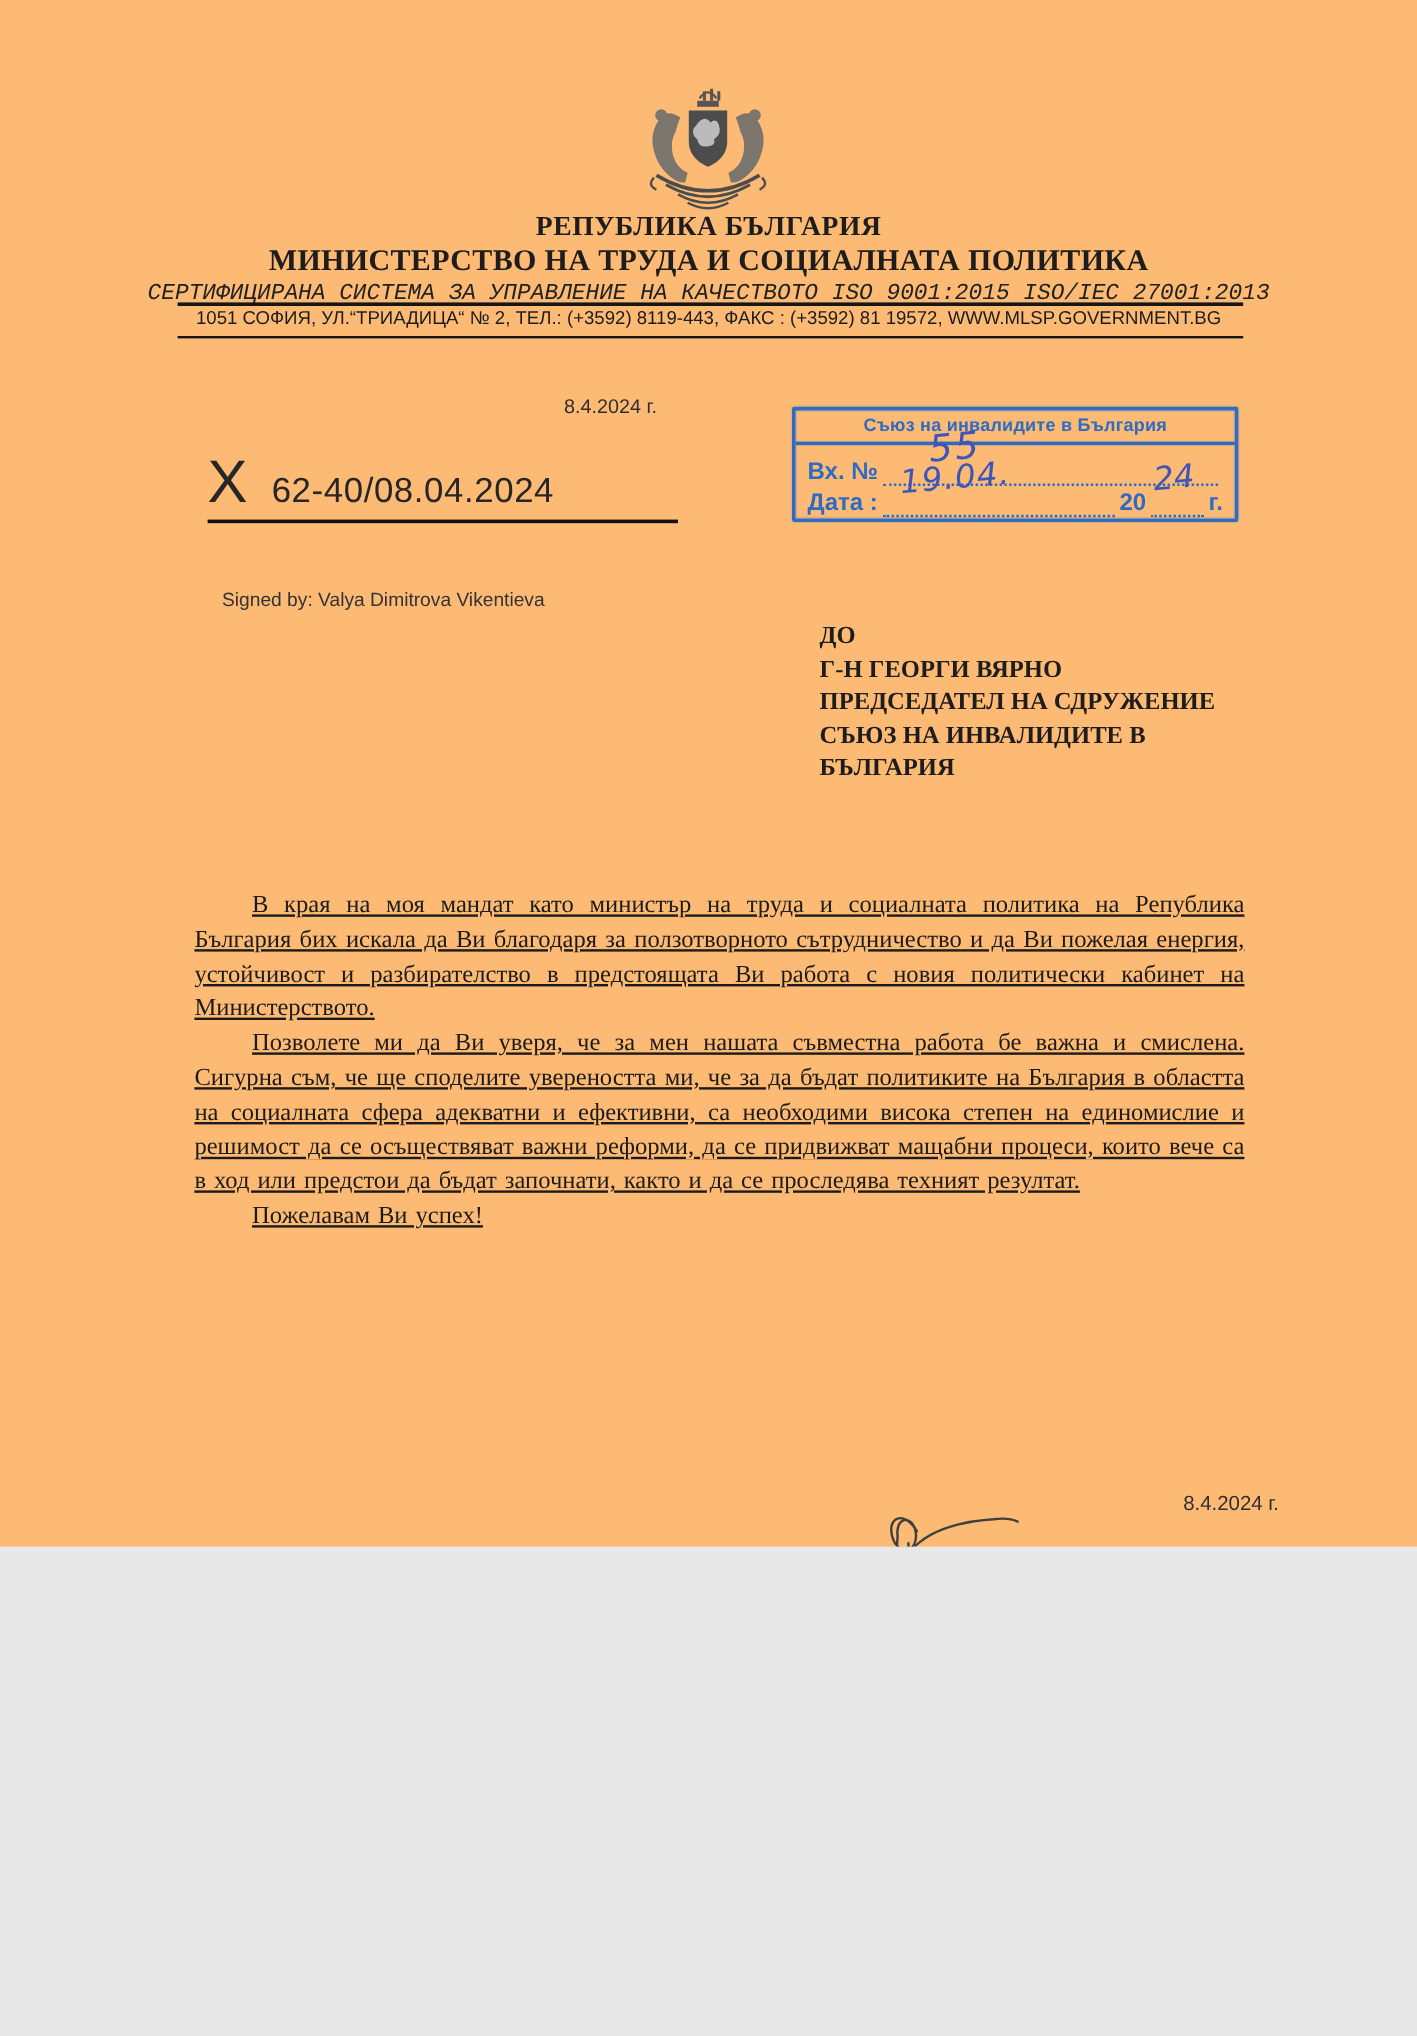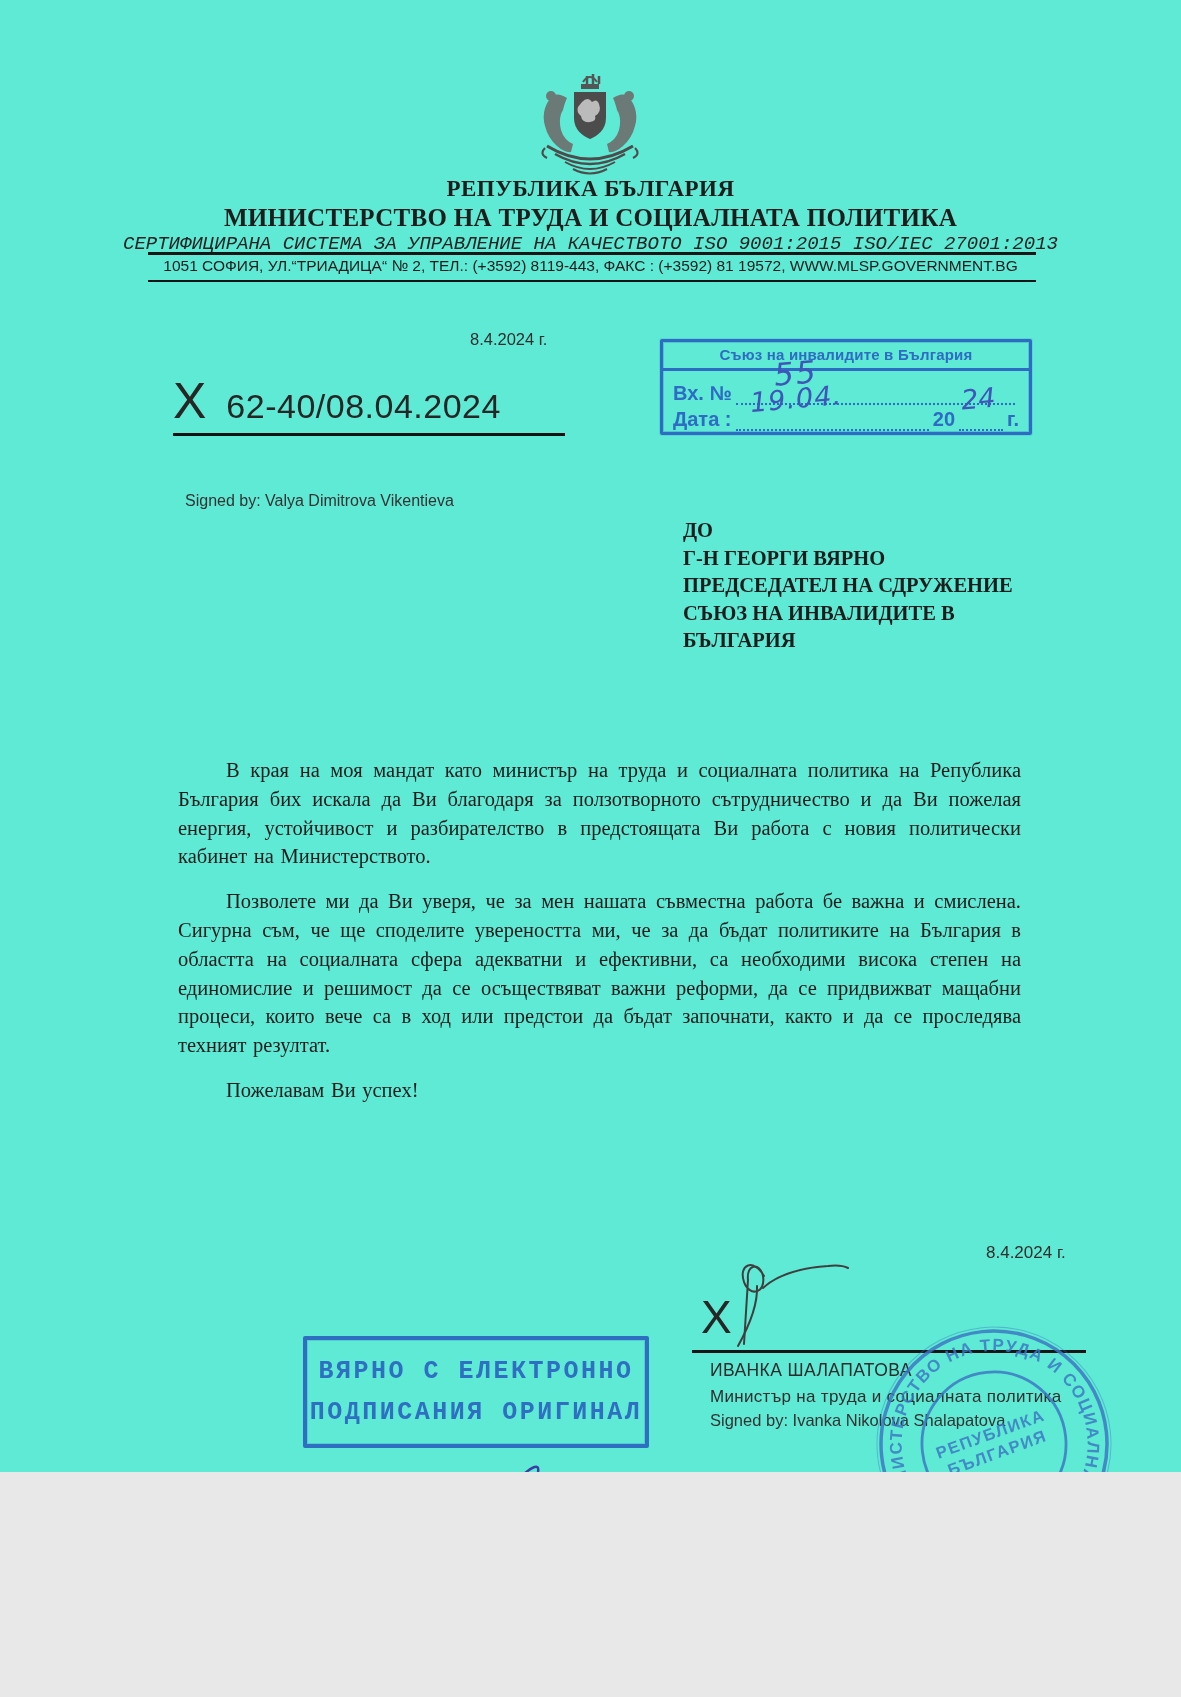--- a/index.html
+++ b/index.html
@@ -1,36 +1,36 @@
 <!DOCTYPE html>
 <html><head>
 <meta charset="utf-8">
 <style>
   html,body{margin:0;padding:0;background:#e8e8e8;}
   .page{
-    position:relative;width:1181px;height:1472px;margin:0 auto;
-    background:#5eead4;overflow:hidden;
+    position:relative;width:1181px;height:1289px;margin:0 auto;
+    background:#fdba74;overflow:hidden;
     font-family:"Liberation Serif", serif;color:#1d1d1d;
   }
   .abs{position:absolute;}
   
   .coat{left:521px;top:68px;width:138px;height:112px;}
   .h-center{left:70px;width:1041px;text-align:center;white-space:nowrap;}
   .h-republic{top:176px;font-size:23px;font-weight:bold;letter-spacing:.5px;}
   .h-ministry{top:204px;font-size:25px;font-weight:bold;letter-spacing:.3px;}
   .h-cert{top:233px;font-size:19px;font-style:italic;font-weight:500;color:#222;font-family:Liberation Mono, monospace;}
   .rule{left:148px;width:888px;background:#161616;}
   .rule-top{top:252px;height:3px;}
   .rule-bottom{top:280px;height:2px;}
   .h-addr{top:257px;font-size:15.5px;font-family:"Liberation Sans",sans-serif;color:#1c1c1c;}
   
   .date-top{left:470px;top:330px;font-size:16.5px;font-family:"Liberation Sans",sans-serif;color:#2e2e2e;}
   .ref-x{left:173px;top:372px;display:flex;align-items:baseline;font-family:"Liberation Sans",sans-serif;}
   .ref-x .xg{font-size:50px;color:#262626;line-height:58px;}
-  .ref-x .num{font-size:34px;color:#262626;margin-left:20px;letter-spacing:.5px;}
+  .ref-x .num{font-size:29px;color:#262626;margin-left:20px;letter-spacing:.5px;}
   .ref-line{left:173px;top:433px;width:392px;height:3px;background:#111;}
   .ref-signed{left:185px;top:492px;font-size:16px;font-family:"Liberation Sans",sans-serif;color:#333;}
   
   .intake{
     left:660px;top:339px;width:372px;height:96px;box-sizing:border-box;
     border:3px solid #2e6bc2;border-radius:2px;color:#2e6bc2;
     font-family:"Liberation Sans",sans-serif;
     box-shadow:inset 0 0 0 1px rgba(46,107,194,.28), 0 0 0 1px rgba(46,107,194,.15);
   }
   .intake .org{
@@ -48,22 +48,22 @@
   }
   .hand.h55{left:38px;top:-26px;font-size:31px;letter-spacing:2px;}
   .hand.h1904{left:14px;top:-24px;font-size:27px;letter-spacing:1px;}
   .hand.h24{left:2px;top:-24px;font-size:27px;}
   
   .recipient{left:683px;top:517px;font-size:20.5px;font-weight:bold;line-height:27.5px;white-space:nowrap;}
   
   .letter{left:162px;top:740px;width:875px;}
   .salutation{font-size:21.5px;font-weight:bold;margin:0 0 17px 48px;}
   .letter p{
-    margin:16px;font-size:20.5px;line-height:28.8px;text-align:justify;
-    text-indent:48px;color:#1b1b1b;word-spacing:1.5px;
+    margin:0;font-size:20.5px;line-height:28.8px;text-align:justify;
+    text-indent:48px;color:#1b1b1b;word-spacing:1.5px;text-decoration:underline;
   }
   
   .close-date{left:986px;top:1243px;font-size:17px;font-family:"Liberation Sans",sans-serif;color:#2e2e2e;}
   .close-x{left:701px;top:1290px;font-size:46px;font-family:"Liberation Sans",sans-serif;color:#262626;}
   .sig-dark{left:736px;top:1248px;}
   .close-line{left:692px;top:1350px;width:394px;height:3px;background:#161616;}
   .close-sans{font-family:"Liberation Sans",sans-serif;white-space:nowrap;}
   .close-name{left:710px;top:1360px;font-size:17.5px;color:#2c2c2c;letter-spacing:.4px;}
   .close-title{left:710px;top:1387px;font-size:17px;color:#2e2e2e;letter-spacing:.3px;}
   .close-signed{left:710px;top:1411px;font-size:16.5px;color:#333;}

